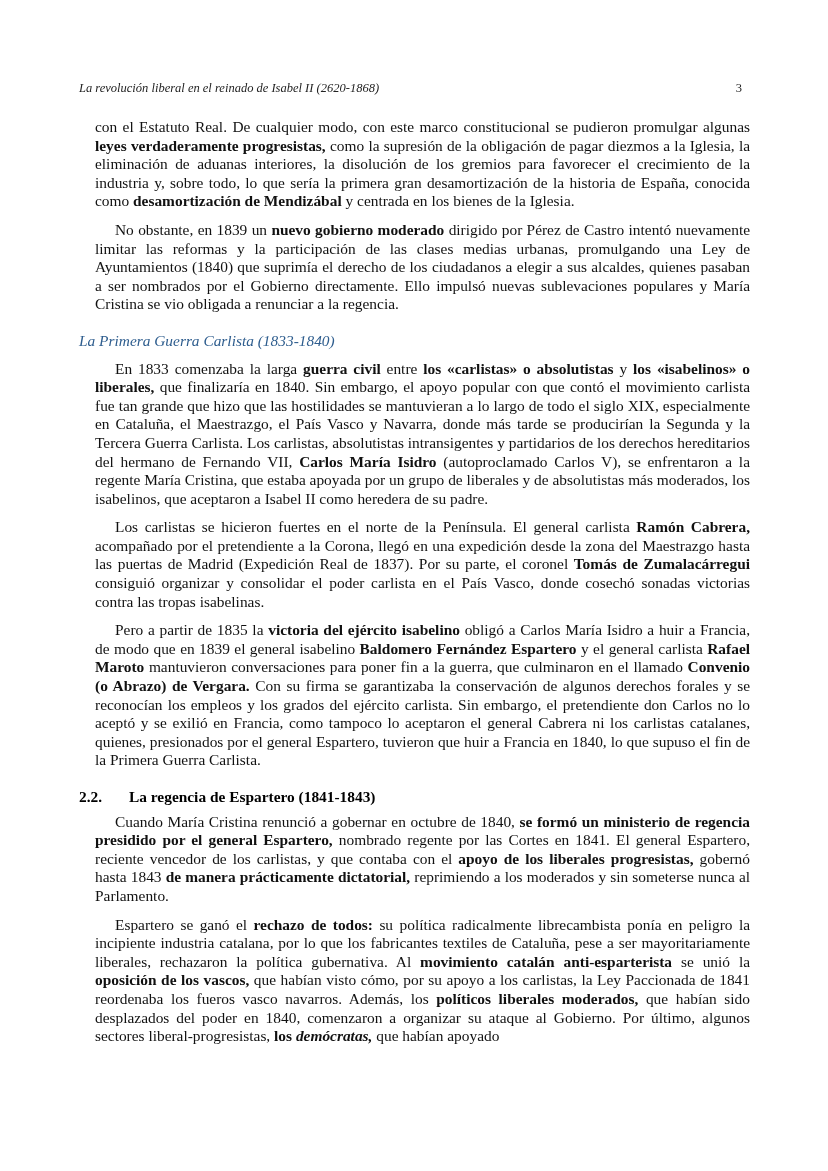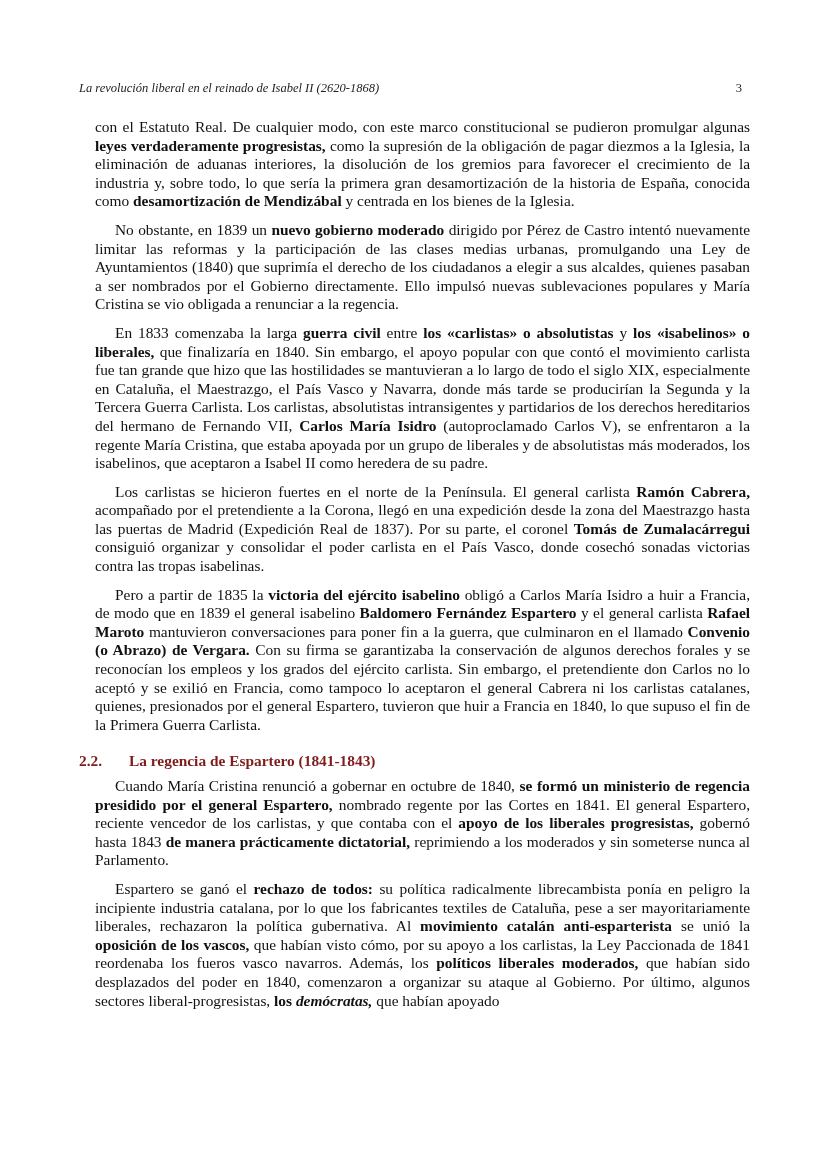--- a/index.html
+++ b/index.html
@@ -7,34 +7,35 @@
          font-family: "Liberation Serif", serif; color: #111; }
   .page { position: absolute; left: 79px; top: 0; width: 671px; }
   .running-header { position: absolute; top: 81px; left: 0; width: 671px;
          font-size: 12.5px; font-style: italic; color: #222; }
   .running-header .pnum { position: absolute; right: 8px; top: 0; font-style: normal; }
   .content { position: absolute; top: 118px; left: 0; width: 671px; font-size: 15.4px; line-height: 18.6px; }
   p { margin: 0 0 10px 16px; text-align: justify; text-indent: 20px; }
   p.first { text-indent: 0; }
   b { font-weight: bold; }
   .subhead { color: #2e5d8e; font-style: italic; font-size: 15.4px; margin: 18px 0 9px 0; }
-  .sechead { color: #7f1d1d; font-weight: bold; font-size: 15.4px; margin: 18px 0 6px 0; }
+  .sechead { color: #000000; font-weight: bold; font-size: 15.4px; margin: 18px 0 6px 0; }
   .sechead .num { display: inline-block; width: 50px; }
 </style>
 </head>
 <body>
 
 <div class="page">
   <div class="running-header">
     <span>La revolución liberal en el reinado de Isabel II (2620-1868)</span>
     <span class="pnum">3</span>
   </div>
   <div class="content" id="content">
       <p class="first"><span>con el Estatuto Real. De cualquier modo, con este marco constitucional se pudieron promulgar algunas </span><b>leyes verdaderamente progresistas,</b><span> como la supresión de la obligación de pagar diezmos a la Iglesia, la eliminación de aduanas interiores, la disolución de los gremios para favorecer el crecimiento de la industria y, sobre todo, lo que sería la primera gran desamortización de la historia de España, conocida como </span><b>desamortización de Mendizábal</b><span> y centrada en los bienes de la Iglesia.</span></p>
       <p><span>No obstante, en 1839 un </span><b>nuevo gobierno moderado</b><span> dirigido por Pérez de Castro intentó nuevamente limitar las reformas y la participación de las clases medias urbanas, promulgando una Ley de Ayuntamientos (1840) que suprimía el derecho de los ciudadanos a elegir a sus alcaldes, quienes pasaban a ser nombrados por el Gobierno directamente. Ello impulsó nuevas sublevaciones populares y María Cristina se vio obligada a renunciar a la regencia.</span></p>
+      <div class="subhead">La Primera Guerra Carlista (1833-1840)</div>
       <p><span>En 1833 comenzaba la larga </span><b>guerra civil</b><span> entre </span><b>los «carlistas» o absolutistas</b><span> y </span><b>los «isabelinos» o liberales,</b><span> que finalizaría en 1840. Sin embargo, el apoyo popular con que contó el movimiento carlista fue tan grande que hizo que las hostilidades se mantuvieran a lo largo de todo el siglo XIX, especialmente en Cataluña, el Maestrazgo, el País Vasco y Navarra, donde más tarde se producirían la Segunda y la Tercera Guerra Carlista. Los carlistas, absolutistas intransigentes y partidarios de los derechos hereditarios del hermano de Fernando VII, </span><b>Carlos María Isidro</b><span> (autoproclamado Carlos V), se enfrentaron a la regente María Cristina, que estaba apoyada por un grupo de liberales y de absolutistas más moderados, los isabelinos, que aceptaron a Isabel II como heredera de su padre.</span></p>
       <p><span>Los carlistas se hicieron fuertes en el norte de la Península. El general carlista </span><b>Ramón Cabrera,</b><span> acompañado por el pretendiente a la Corona, llegó en una expedición desde la zona del Maestrazgo hasta las puertas de Madrid (Expedición Real de 1837). Por su parte, el coronel </span><b>Tomás de Zumalacárregui</b><span> consiguió organizar y consolidar el poder carlista en el País Vasco, donde cosechó sonadas victorias contra las tropas isabelinas.</span></p>
       <p><span>Pero a partir de 1835 la </span><b>victoria del ejército isabelino</b><span> obligó a Carlos María Isidro a huir a Francia, de modo que en 1839 el general isabelino </span><b>Baldomero Fernández Espartero</b><span> y el general carlista </span><b>Rafael Maroto</b><span> mantuvieron conversaciones para poner fin a la guerra, que culminaron en el llamado </span><b>Convenio (o Abrazo) de Vergara.</b><span> Con su firma se garantizaba la conservación de algunos derechos forales y se reconocían los empleos y los grados del ejército carlista. Sin embargo, el pretendiente don Carlos no lo aceptó y se exilió en Francia, como tampoco lo aceptaron el general Cabrera ni los carlistas catalanes, quienes, presionados por el general Espartero, tuvieron que huir a Francia en 1840, lo que supuso el fin de la Primera Guerra Carlista.</span></p>
       <div class="sechead"><span class="num">2.2.</span><span>La regencia de Espartero (1841-1843)</span></div>
       <p><span>Cuando María Cristina renunció a gobernar en octubre de 1840, </span><b>se formó un ministerio de regencia presidido por el general Espartero,</b><span> nombrado regente por las Cortes en 1841. El general Espartero, reciente vencedor de los carlistas, y que contaba con el </span><b>apoyo de los liberales progresistas,</b><span> gobernó hasta 1843 </span><b>de manera prácticamente dictatorial,</b><span> reprimiendo a los moderados y sin someterse nunca al Parlamento.</span></p>
       <p><span>Espartero se ganó el </span><b>rechazo de todos:</b><span> su política radicalmente librecambista ponía en peligro la incipiente industria catalana, por lo que los fabricantes textiles de Cataluña, pese a ser mayoritariamente liberales, rechazaron la política gubernativa. Al </span><b>movimiento catalán anti-esparterista</b><span> se unió la </span><b>oposición de los vascos,</b><span> que habían visto cómo, por su apoyo a los carlistas, la Ley Paccionada de 1841 reordenaba los fueros vasco navarros. Además, los </span><b>políticos liberales moderados,</b><span> que habían sido desplazados del poder en 1840, comenzaron a organizar su ataque al Gobierno. Por último, algunos sectores liberal-progresistas, </span><b>los </b><b style="font-style: italic;">demócratas,</b><span> que habían apoyado</span></p>
     </div>
 </div>
 
 </body></html>

